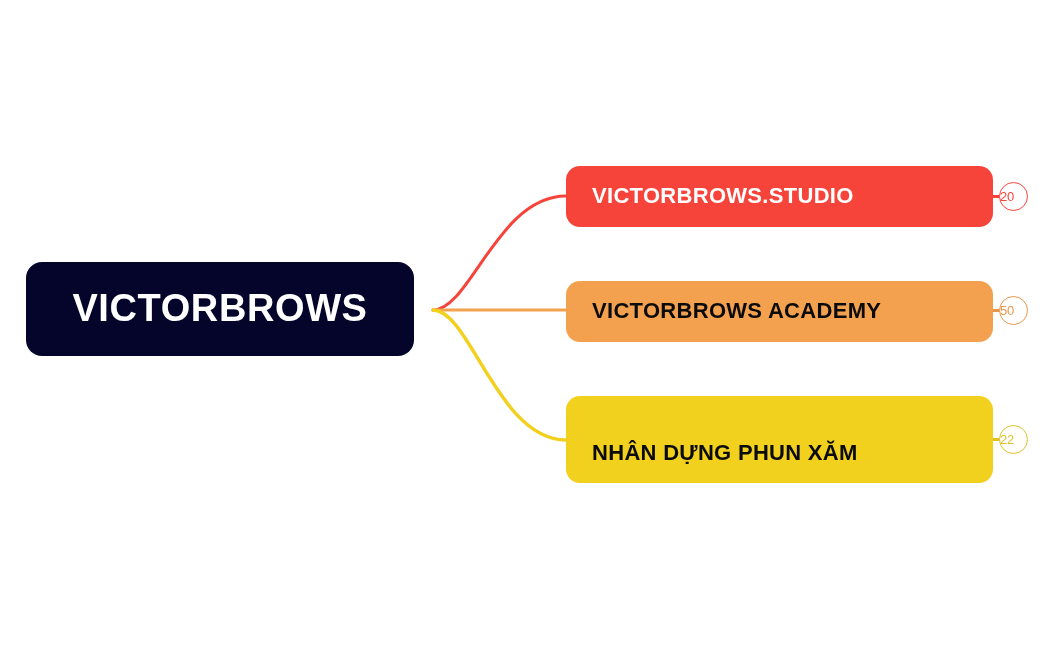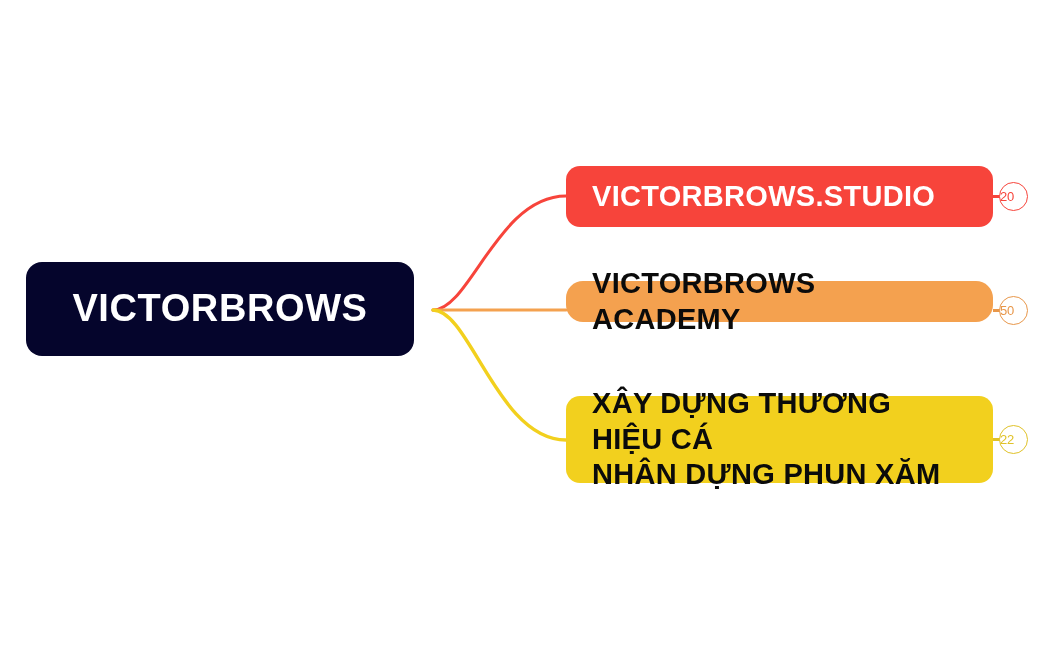--- a/index.html
+++ b/index.html
@@ -57,41 +57,40 @@
     position: absolute;
     left: 566px;
     border-radius: 14px;
     display: flex;
     align-items: center;
     box-sizing: border-box;
     padding: 0 26px;
     z-index: 3;
   }
   .branch-label {
-    font-size: 29px;
+    font-size: 22px;
     font-weight: 700;
     letter-spacing: 0.3px;
     line-height: 1.22;
     text-align: left;
   }
 
   .node-studio {
     top: 166px;
     width: 427px;
     height: 61px;
     background: #f7443b;
   }
   .node-studio .branch-label { color: #ffffff; }
 
   .node-academy {
     top: 281px;
     width: 427px;
-    height: 41px;
+    height: 61px;
     background: #f4a14f;
-    border-radius: 17px;
   }
   .node-academy .branch-label { color: #0b0b0b; }
 
   .node-branding {
     top: 396px;
     width: 427px;
     height: 87px;
     background: #f2d01e;
   }
   .node-branding .branch-label { color: #0b0b0b; }
@@ -158,21 +157,21 @@
   <div class="branch-node node-academy">
     <span class="branch-label">VICTORBROWS ACADEMY</span>
   </div>
   <div class="badge-stub stub-academy"></div>
   <div class="badge badge-academy">
     <span class="badge-text">50</span>
   </div>
 
   <div class="branch-node node-branding">
     <span class="branch-label">
-      <span>XÂY DỰNG THƯƠNG HIỆU CÁ</span><br>
+      <br>
       <span>NHÂN DỰNG PHUN XĂM</span>
     </span>
   </div>
   <div class="badge-stub stub-branding"></div>
   <div class="badge badge-branding">
     <span class="badge-text">22</span>
   </div>
 
 </div>
 

